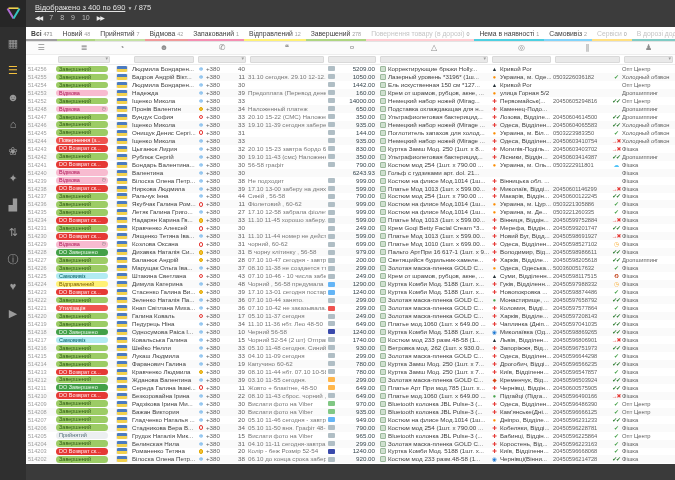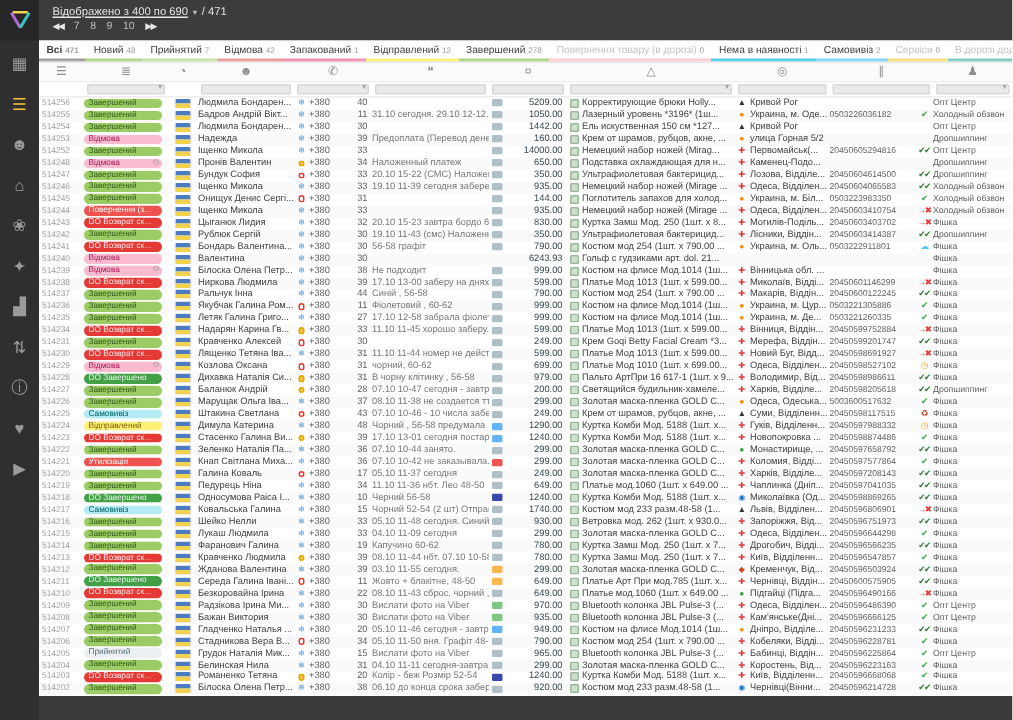--- a/index.html
+++ b/index.html
@@ -101,21 +101,21 @@
         <div class="side-icon">♥</div>
         <div class="side-icon">▶</div>
       </div>
   </div>
 
   <div class="main">
     <div class="topbar">
       <div class="tb1">
         <span class="und">Відображено з 400 по 690</span>
         <span class="crt">▼</span>
-        <span>/ 471</span>
+        <span>/ 875</span>
       </div>
       <div class="tb2">
         <span class="pgi">◀◀</span>
         <span id="page-nums" style="display:flex;gap:7px;">
             <span class="pgn">7</span>
             <span class="pgn">8</span>
             <span class="pgn">9</span>
             <span class="pgn">10</span>
           </span>
         <span class="pgi">▶▶</span>

